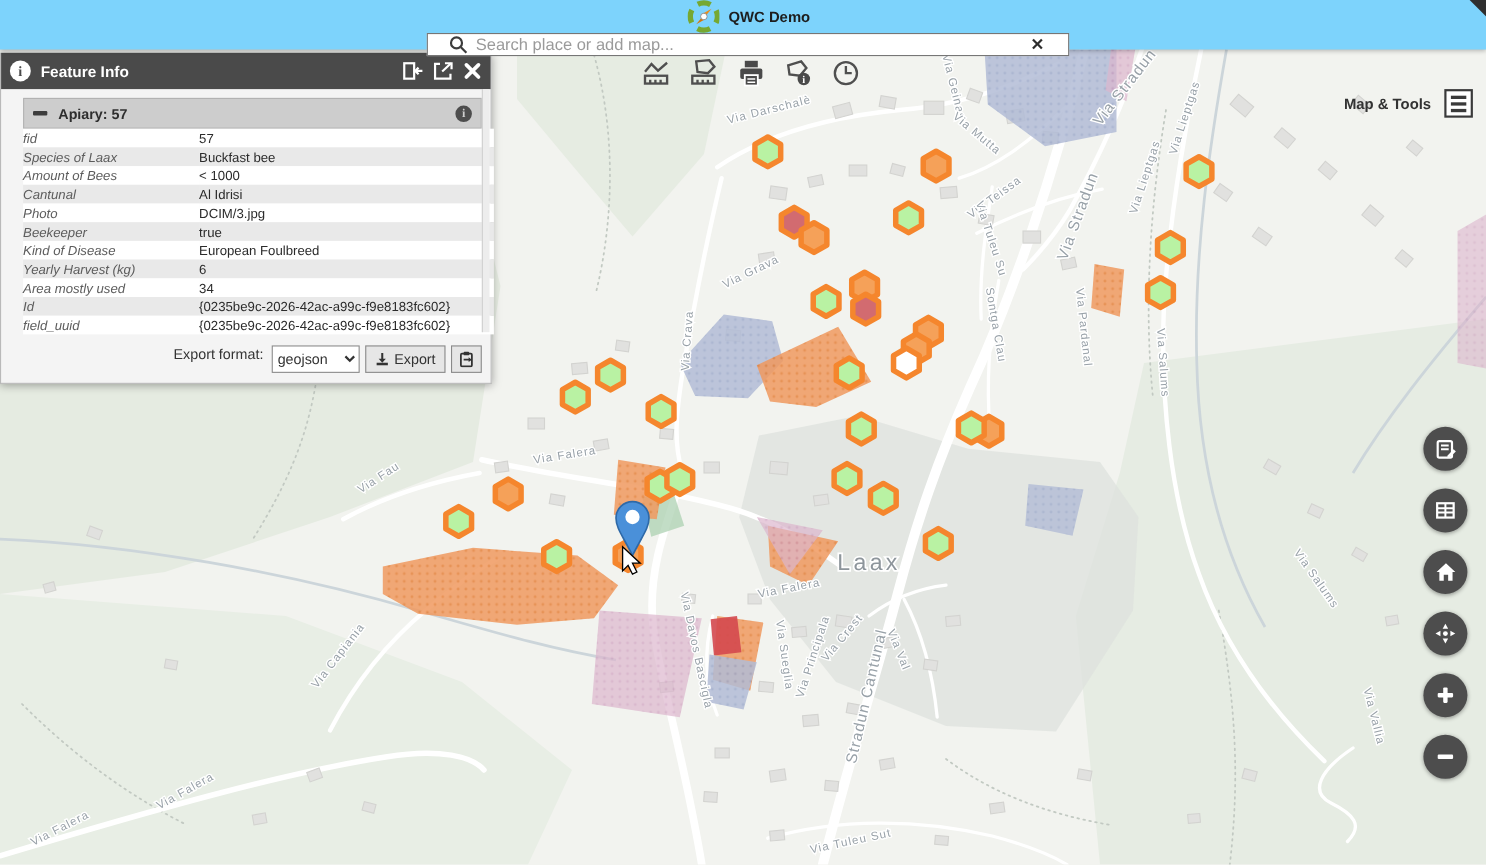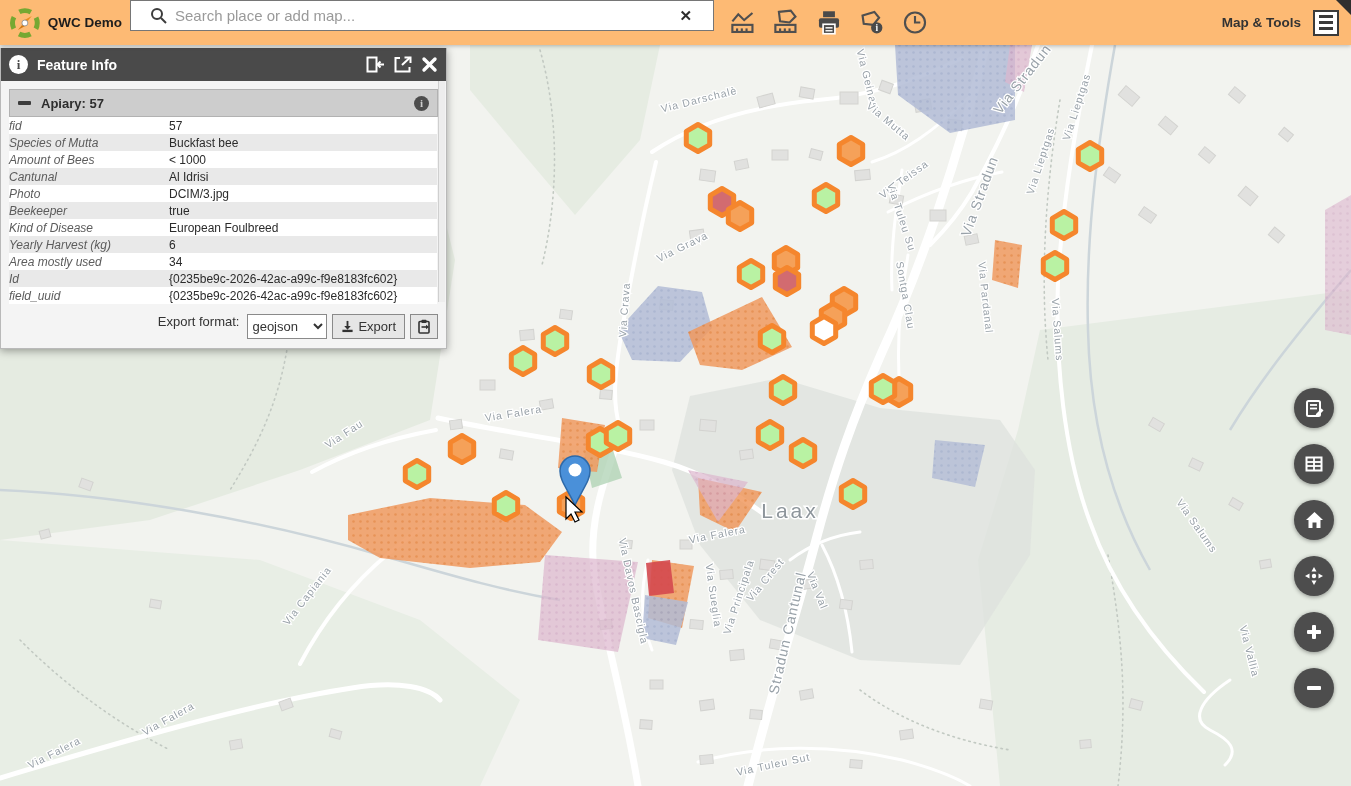--- a/index.html
+++ b/index.html
@@ -9,22 +9,22 @@
   
   .map{position:absolute;left:0;top:0;width:1351px;height:786px;}
   .street-label{fill:#98a1a8;paint-order:stroke;stroke:#ffffff;stroke-width:2.5px;
     font-family:"Liberation Sans",sans-serif;letter-spacing:1px;}
   .place-label{fill:#8d959b;paint-order:stroke;stroke:#ffffff;stroke-width:3px;
     font-family:"Liberation Sans",sans-serif;letter-spacing:3px;font-size:21px;}
   .hex{stroke:#f5862d;stroke-width:5;stroke-linejoin:round;}
   .hex.green{fill:#b9f2a3;} .hex.orange{fill:#f5a159;} .hex.red{fill:#d26b70;} .hex.white{fill:#ffffff;}
 
   
-  .topbar{position:absolute;left:0;top:0;width:1351px;height:45px;background:#fdba74;
-    box-shadow:0 1px 4px rgba(0,0,0,.25);display:flex;z-index:40;}
+  .topbar{position:absolute;left:0;top:0;width:1351px;height:45px;background:#7dd3fc;
+    box-shadow:0 1px 4px rgba(0,0,0,.25);display:flex;align-items:center;z-index:40;flex-direction:column;}
   .brand{display:flex;align-items:center;gap:8px;padding-left:10px;width:112px;}
   .brand-text{font-size:13.5px;font-weight:bold;color:#1d1d1d;white-space:nowrap;}
   .searchbox{margin-left:8px;width:544px;height:29px;border:1px solid #767676;background:#fff;
     display:flex;align-items:center;padding:0 19px;gap:6px;}
   .searchbox input{flex:1;border:none;outline:none;font-size:15px;color:#333;
     font-family:"Liberation Sans",sans-serif;background:transparent;}
   .searchbox input::placeholder{color:#9a9a9a;}
   .search-clear{cursor:pointer;border:none;background:none;padding:0 2px;line-height:1;}
   .tool-icons{display:flex;align-items:center;gap:13px;margin-left:14px;}
   .tool-btn{width:30px;height:30px;border:none;background:none;padding:2px;cursor:pointer;
@@ -39,21 +39,21 @@
 
   
   .panel{position:absolute;left:0;top:48px;width:445px;z-index:30;
     box-shadow:0 2px 8px rgba(0,0,0,.35);background:#f4f4f4;border:1px solid #b9b9b9;border-top:none;}
   .panel-header{height:33px;background:#4a4a4a;display:flex;align-items:center;padding:0 8px;gap:9px;}
   .panel-title{color:#fff;font-size:14px;font-weight:bold;flex:1;}
   .ph-btn{border:none;background:none;padding:0;cursor:pointer;display:flex;align-items:center;}
   .info-round{width:19px;height:19px;border-radius:50%;background:#fff;color:#4a4a4a;
     font-weight:bold;font-size:13px;display:flex;align-items:center;justify-content:center;
     font-family:"Liberation Serif",serif;}
-  .panel-body{padding:8px 8px 8px 8px;position:relative;}
+  .panel-body{padding:8px 8px 8px 20px;position:relative;}
   .scroll-track{position:absolute;right:1px;top:0;bottom:46px;width:6px;background:#ededed;border-left:1px solid #cfcfcf;}
   .section-header{height:26px;background:#cdcdcd;border:1px solid #b2b2b2;display:flex;
     align-items:center;padding:0 8px;gap:10px;cursor:pointer;}
   .collapse-dash{width:13px;height:4px;background:#3c3c3c;border-radius:1px;}
   .section-title{font-size:13px;font-weight:bold;color:#2e2e2e;flex:1;}
   .info-dark{width:15px;height:15px;border-radius:50%;background:#4d4d4d;color:#cdcdcd;
     font-size:11px;font-weight:bold;display:flex;align-items:center;justify-content:center;
     font-family:"Liberation Serif",serif;border:none;cursor:pointer;padding:0;}
   table.attrs{border-collapse:collapse;width:428px;font-size:12px;}
   table.attrs tr:nth-child(even){background:#e9e9e9;}
@@ -415,21 +415,21 @@
         <button class="info-dark">i</button>
       </div>
 
       <table class="attrs">
         <tbody id="attr-rows">
             <tr>
               <td class="k">fid</td>
               <td class="v">57</td>
             </tr>
             <tr>
-              <td class="k">Species of Mutta</td>
+              <td class="k">Species of Laax</td>
               <td class="v">Buckfast bee</td>
             </tr>
             <tr>
               <td class="k">Amount of Bees</td>
               <td class="v">&lt; 1000</td>
             </tr>
             <tr>
               <td class="k">Cantunal</td>
               <td class="v">Al Idrisi</td>
             </tr>

